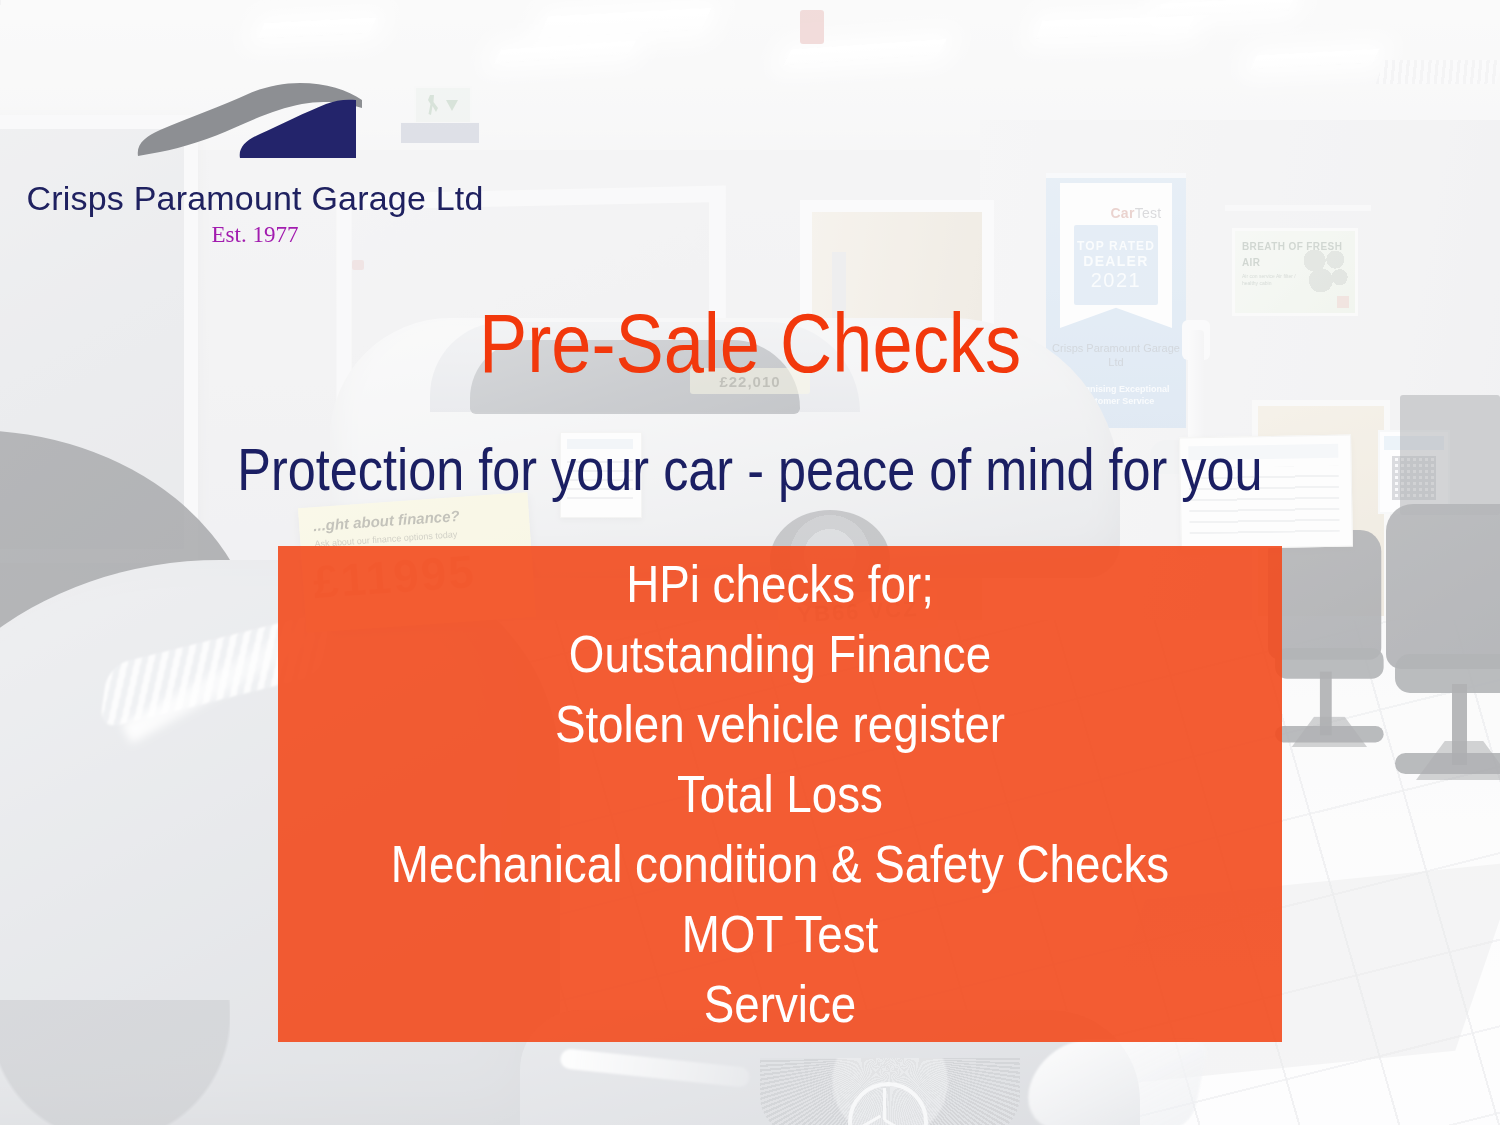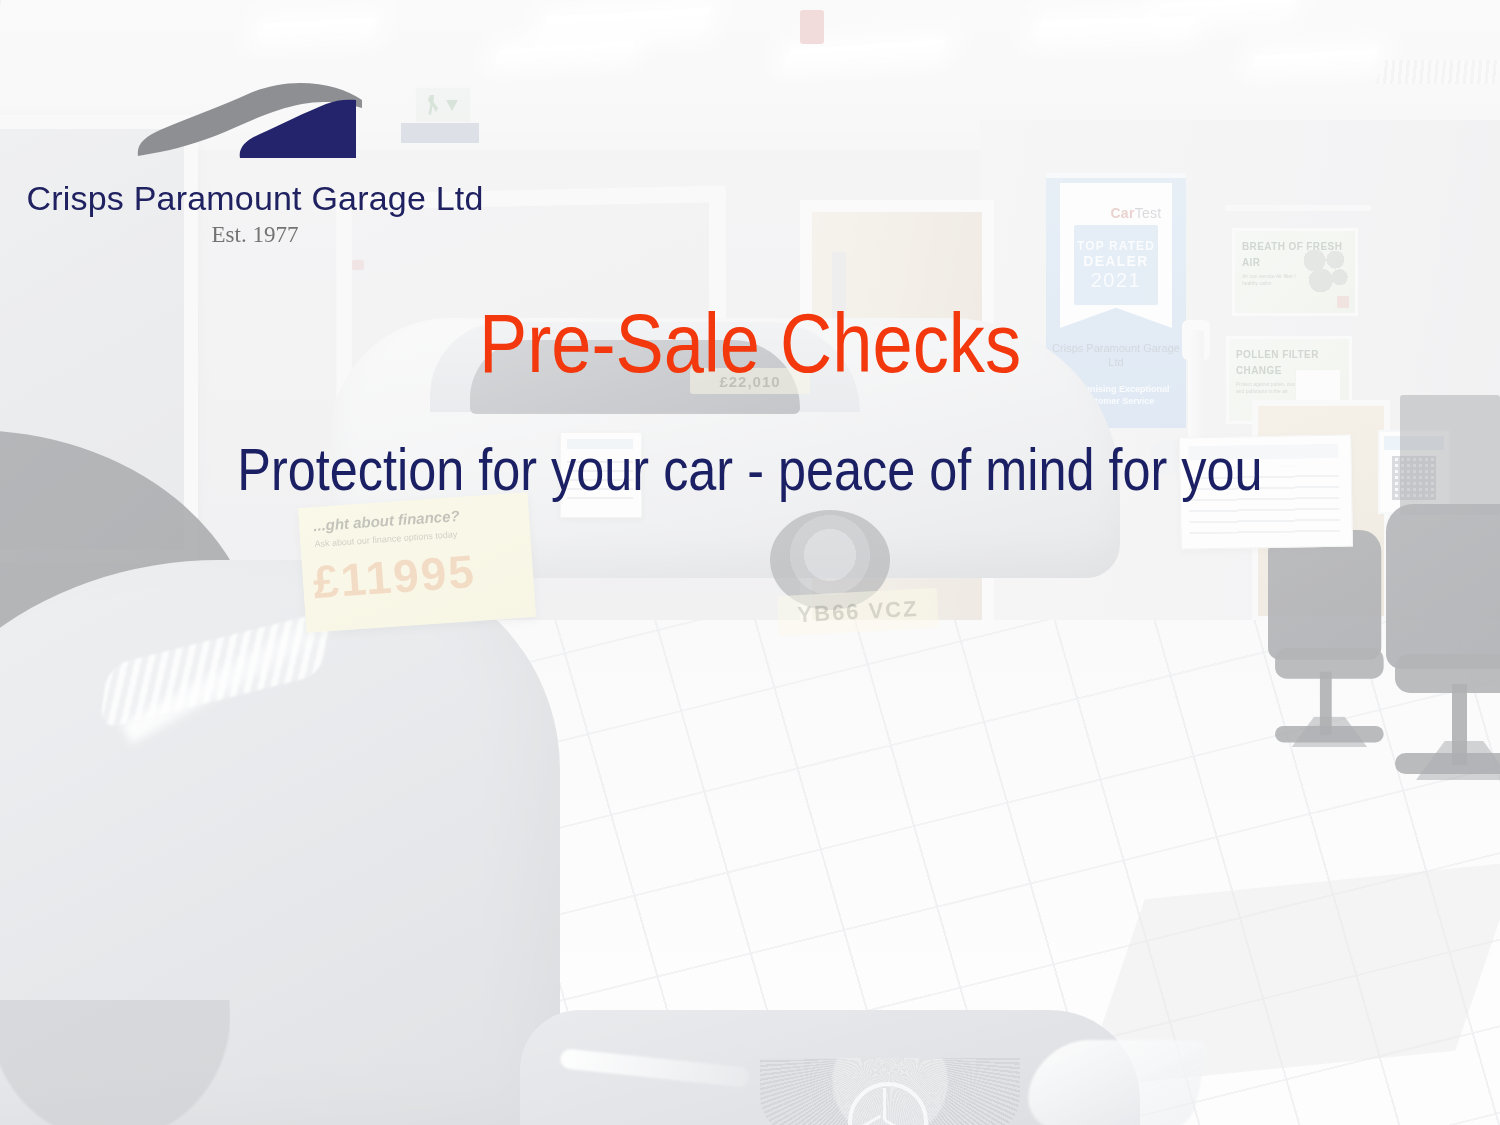--- a/index.html
+++ b/index.html
@@ -443,21 +443,21 @@
     position: absolute; left: 20px; top: 78px; width: 470px;
     text-align: center;
   }
   .logo-car { position: relative; width: 250px; height: 95px; margin: 0 auto 6px auto; }
   .logo-name {
     font-family: "Liberation Sans", sans-serif;
     font-size: 34px; color: #1f2160; letter-spacing: .2px; white-space: nowrap;
   }
   .logo-est {
     font-family: "Liberation Serif", serif;
-    font-size: 23px; color: #737373; margin-top: 4px;
+    font-size: 23px; color: #a21caf; margin-top: 4px;
   }
 
   .headline {
     position: absolute; left: 0; top: 295px; width: 1500px;
     text-align: center;
     font-family: "Liberation Sans Narrow", "Liberation Sans", sans-serif;
     font-size: 84px; line-height: 96px;
     font-weight: 400;
     color: #f2380c;
     transform: scaleX(.86);
@@ -554,30 +554,20 @@
 
     <div class="poster poster-1">
       <div class="ptitle">BREATH OF
 FRESH AIR</div>
       <div class="psub">Air con service
 Air filter / healthy cabin</div>
       <div class="pflower"></div>
       <div class="pmark"></div>
     </div>
 
-    <div class="poster poster-2">
-      <div class="ptitle">POLLEN
-FILTER
-CHANGE</div>
-      <div class="psub">Protect against pollen,
-dust and pollutants in
-the air</div>
-      <div class="pchart"></div>
-      <div class="pmark"></div>
-    </div>
 
     <div class="poster poster-3">
       <div class="ptitle">OPTIBURN FUEL
 TREATMENT</div>
       <div class="psub">Improves fuel economy
 and engine cleanliness</div>
       <div class="pmark"></div>
     </div>
 
     <div class="right-window"></div>
@@ -657,14 +647,25 @@
       </svg>
     </div>
     <div class="logo-name">Crisps Paramount Garage Ltd</div>
     <div class="logo-est">Est. 1977</div>
   </div>
 
   <div class="headline">Pre-Sale Checks</div>
 
   <div class="subhead">Protection for your car -  peace of mind for you</div>
 
+  <div class="checks-panel">
+    <ul class="checks-list">
+      <li>HPi checks for;</li>
+      <li>Outstanding Finance</li>
+      <li>Stolen vehicle register</li>
+      <li>Total Loss</li>
+      <li>Mechanical condition &amp;  Safety Checks</li>
+      <li>MOT Test</li>
+      <li>Service</li>
+    </ul>
+  </div>
 
 </div>
 
 </body></html>

